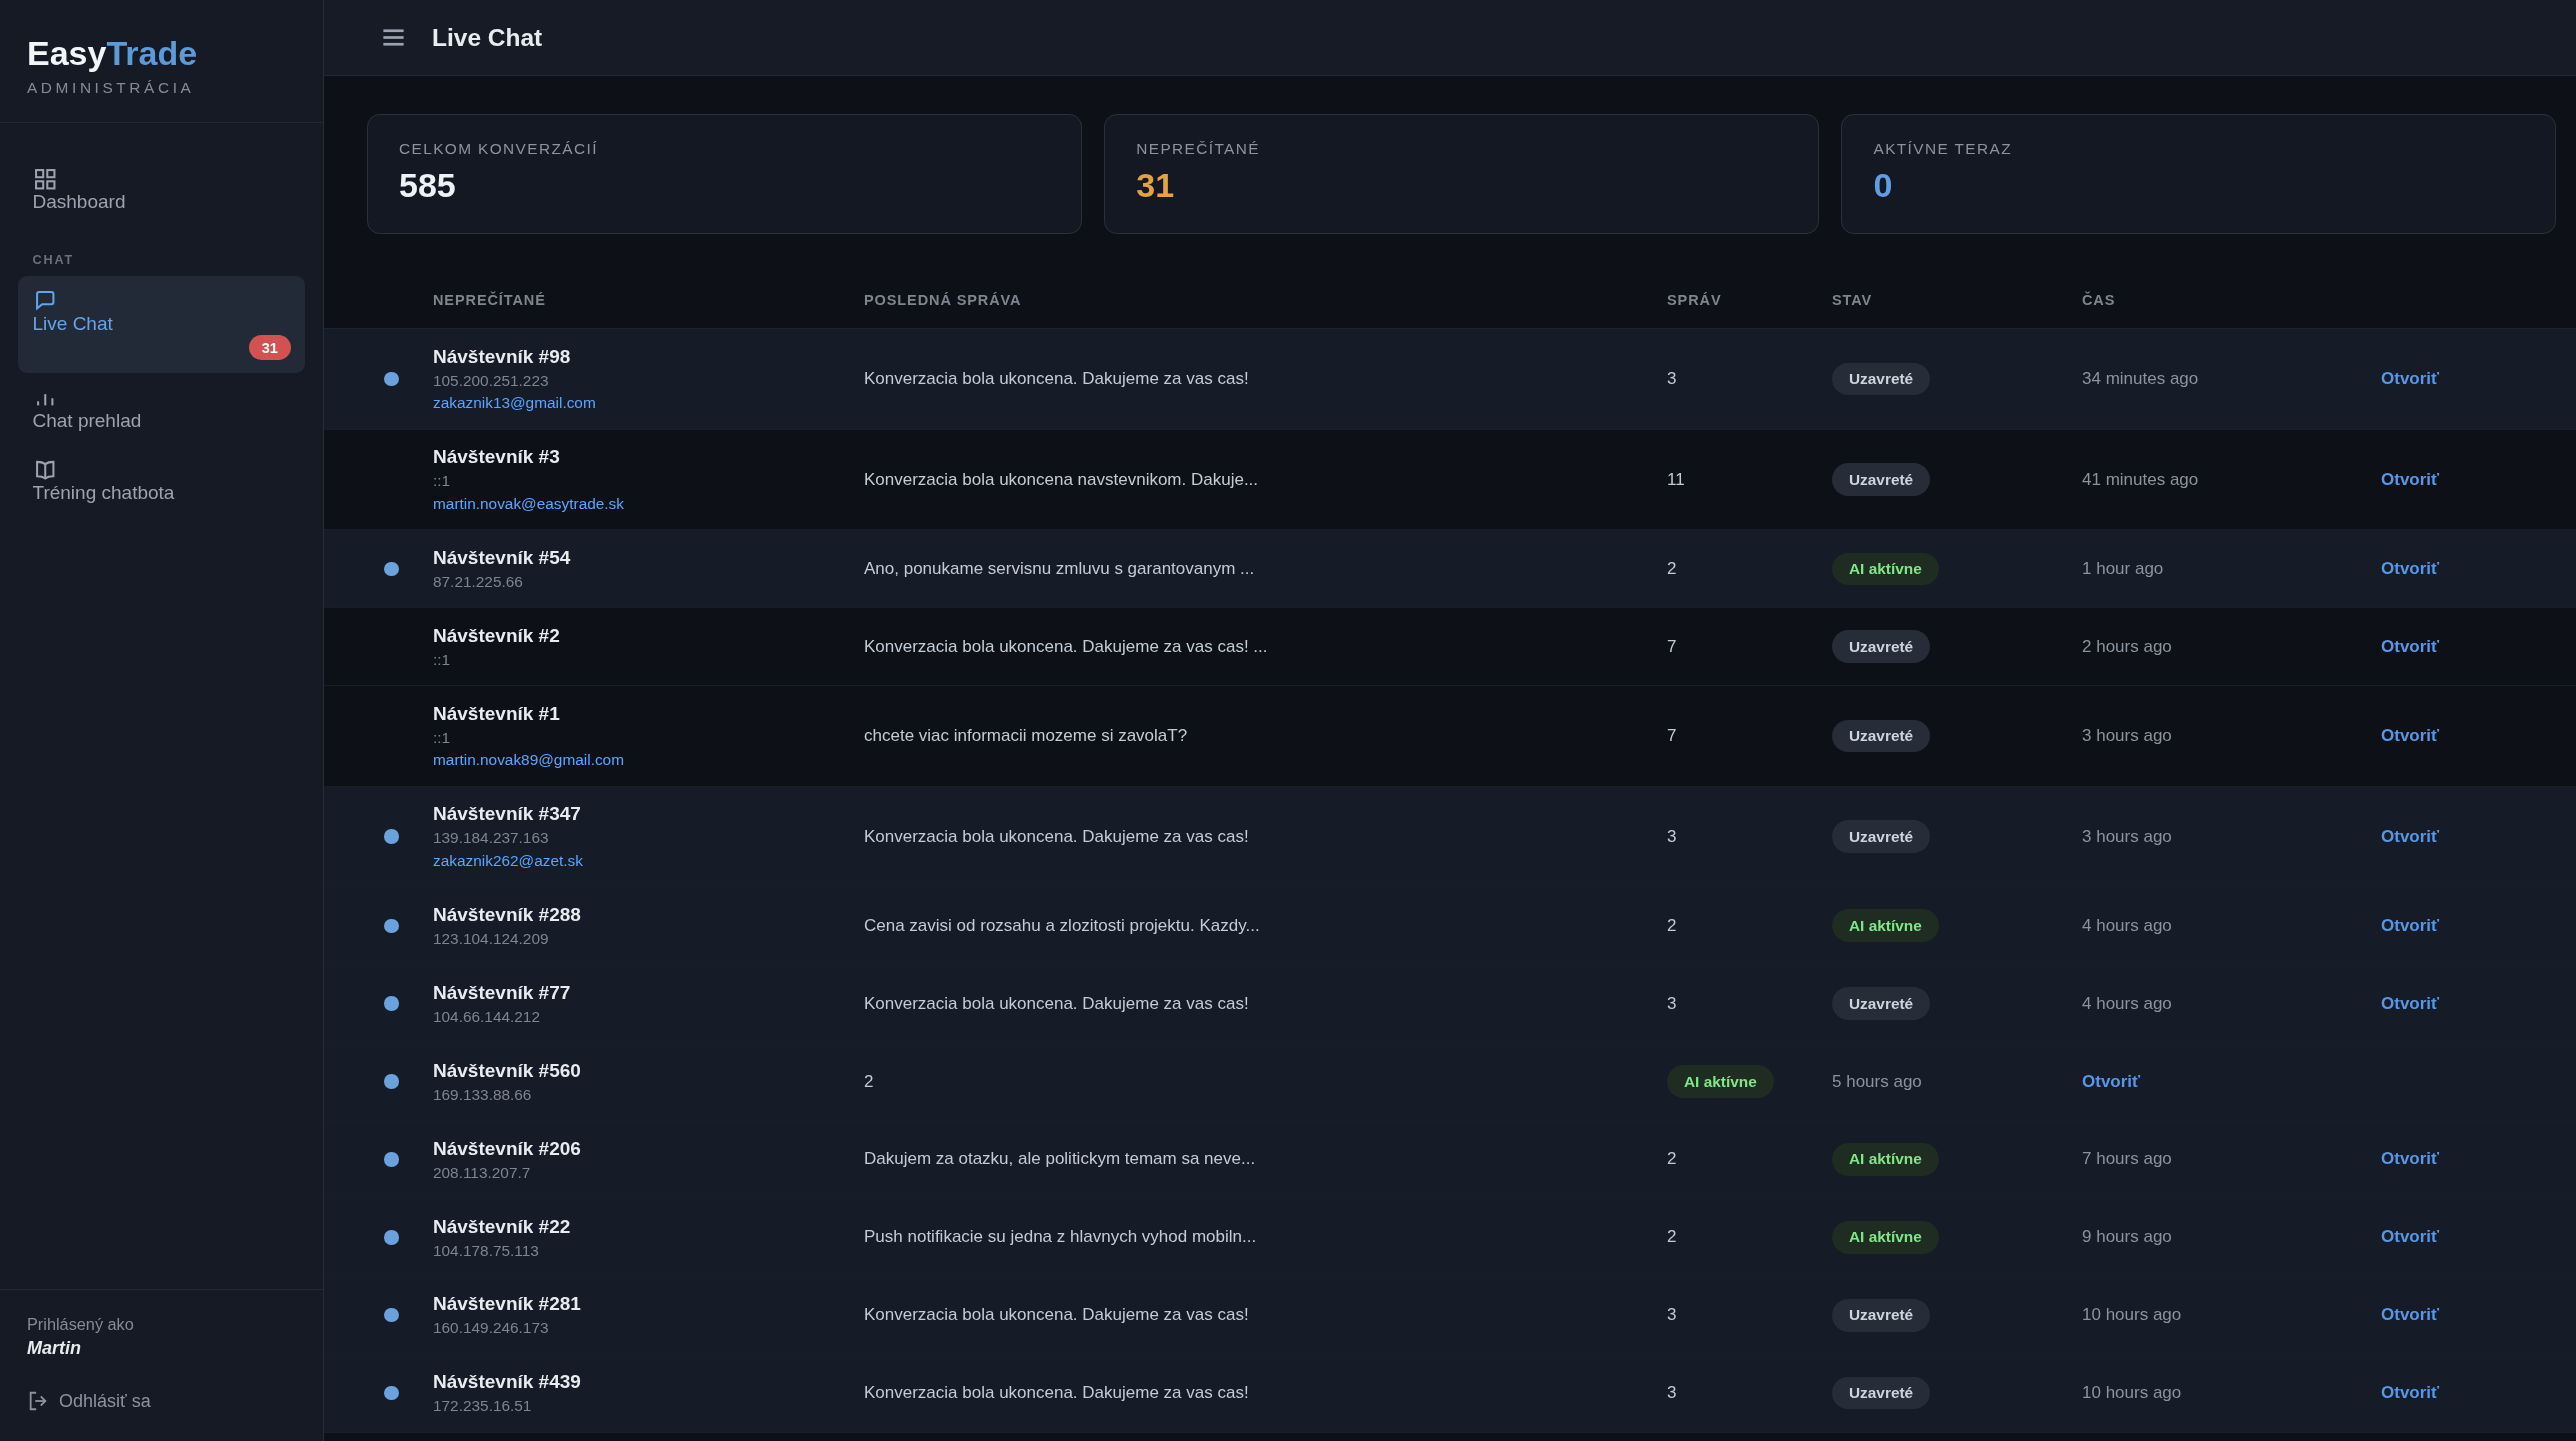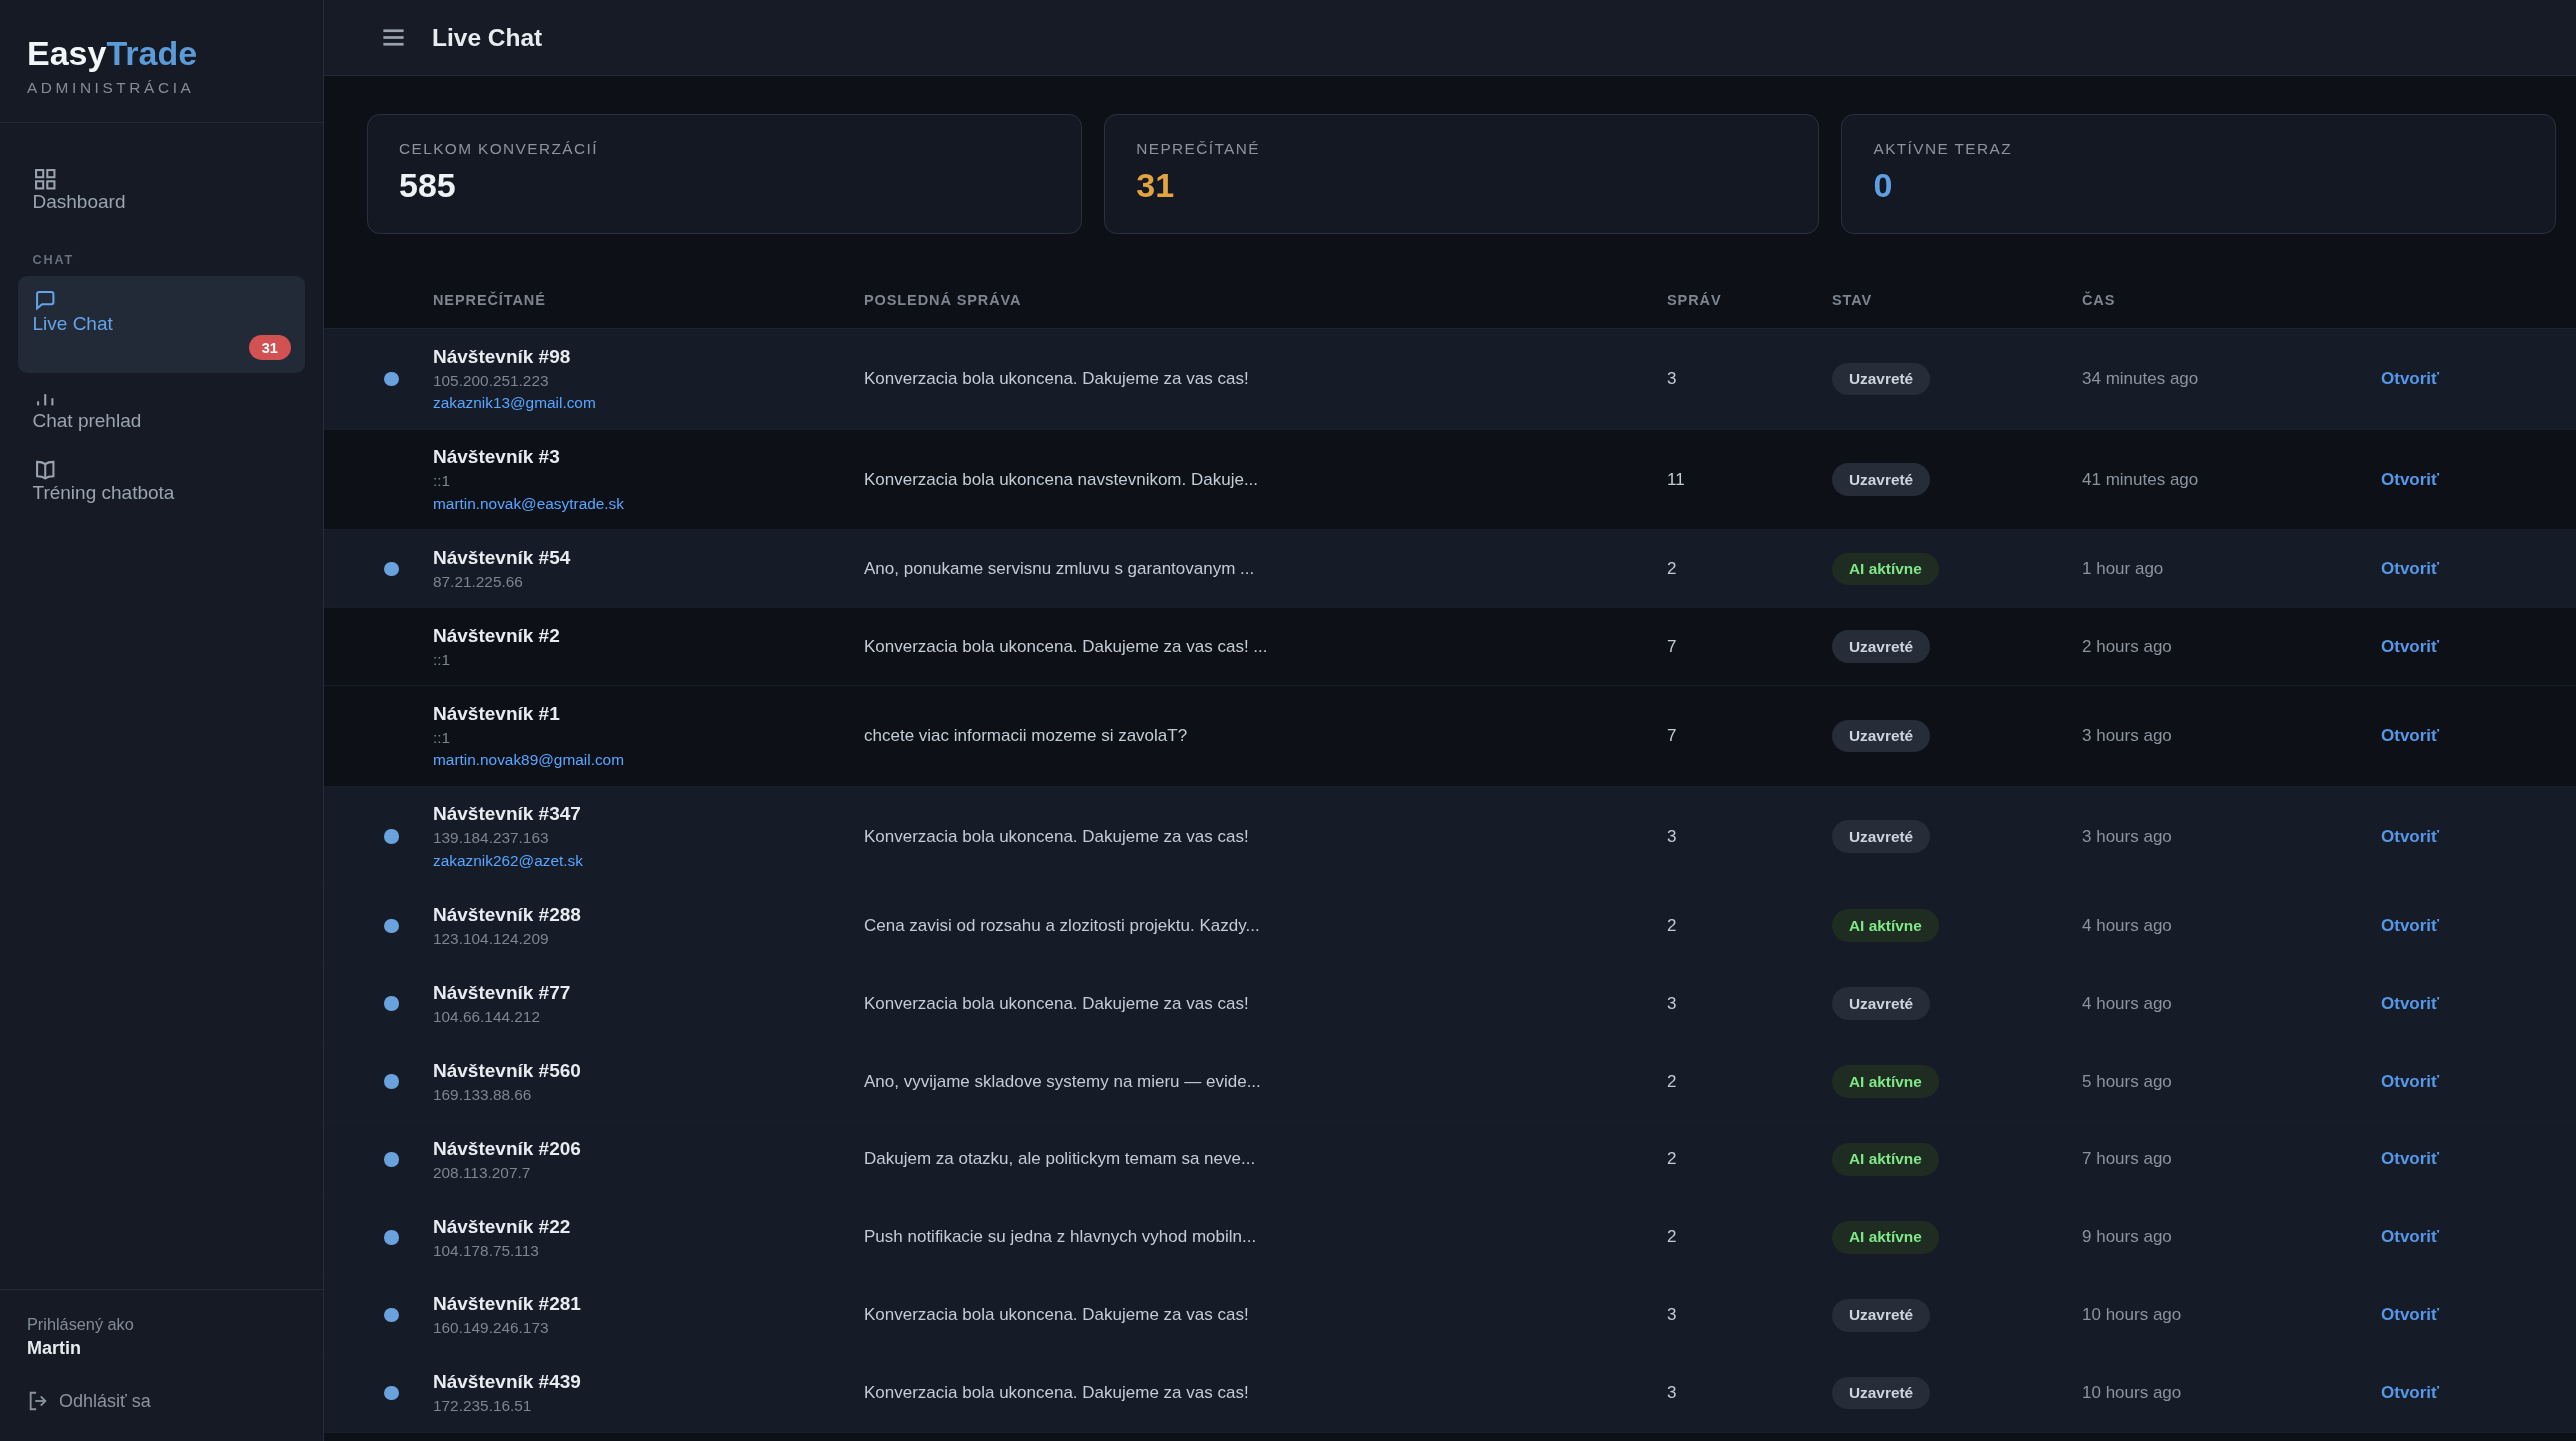--- a/index.html
+++ b/index.html
@@ -17,21 +17,21 @@
   .logo .accent { color:#5b9bd8; }
   .logo-sub { margin-top:6.3px; font-size:15.4px; color:#828c99; letter-spacing:3.6px; }
   .nav { padding:31px 18px 0; }
   .nav-item { display:flex; gap:0; padding:12.7px 14.5px; border-radius:9px; color:#9aa4b1; font-size:19px; cursor:pointer;flex-direction:column; }
   .nav-item svg { width:24.5px; height:24.5px; flex:none; }
   .nav-item.active { background:#222a37; color:#64a4ea; }
   .badge-pill { margin-left:auto; background:#d25252; color:#fff; font-size:14.5px; font-weight:bold; padding:4.5px 12.7px; border-radius:905px; }
   .section-label { margin:27px 14.5px 9px; font-size:12.7px; letter-spacing:1.8px; color:#67707e; font-weight:bold; }
   .side-footer { margin-top:auto; border-top:0.9px solid #232a36; padding:25px 27px 29px; }
   .signed-as { color:#828c99; font-size:16.3px; }
-  .username { color:#e7ebf0; font-size:18px; font-weight:bold; margin-top:4.5px; }
+  .username { color:#e7ebf0; font-size:18px; font-weight:bold; margin-top:4.5px;font-style:italic; }
   .logout { display:flex; gap:10px; align-items:center; margin-top:31px; color:#8a93a0; font-size:18px; cursor:pointer; }
   .logout svg { width:22px; height:22px; }
   
   .main { flex:1; display:flex; flex-direction:column; min-width:0; }
   .topbar { height:76px; min-height:76px; background:#171b25; border-bottom:0.9px solid #232835; display:flex; align-items:center; gap:25px; padding:0 36px 0 56px; }
   .hamburger { color:#9aa4b1; width:27px; height:27px; cursor:pointer; flex:none; }
   .page-title { color:#e8ecf1; font-size:24.5px; font-weight:bold; }
   .content { flex:1; overflow:hidden; }
   .cards { display:flex; gap:22.7px; padding:38px 20px 0 43px; }
   .card { flex:1; background:#141823; border:0.9px solid #293140; border-radius:12.7px; padding:24.5px 31px 28px; }
@@ -280,21 +280,20 @@
   </div>
           <div class="trow unread">
     <div class="cell c-dot">
               <span class="dot"></span>
             </div>
     <div class="cell c-visitor">
       <div class="v-name">Návštevník #560</div>
       <div class="v-ip">169.133.88.66</div>
 
     </div>
-    <div class="cell c-msg">Ano, vyvijame skladove systemy na mieru — evide...</div>
     <div class="cell c-count">2</div>
     <div class="cell c-status"><span class="badge badge-ai">AI aktívne</span></div>
     <div class="cell c-time">5 hours ago</div>
     <div class="cell c-open"><span class="open-link">Otvoriť</span></div>
   </div>
           <div class="trow unread">
     <div class="cell c-dot">
               <span class="dot"></span>
             </div>
     <div class="cell c-visitor">

